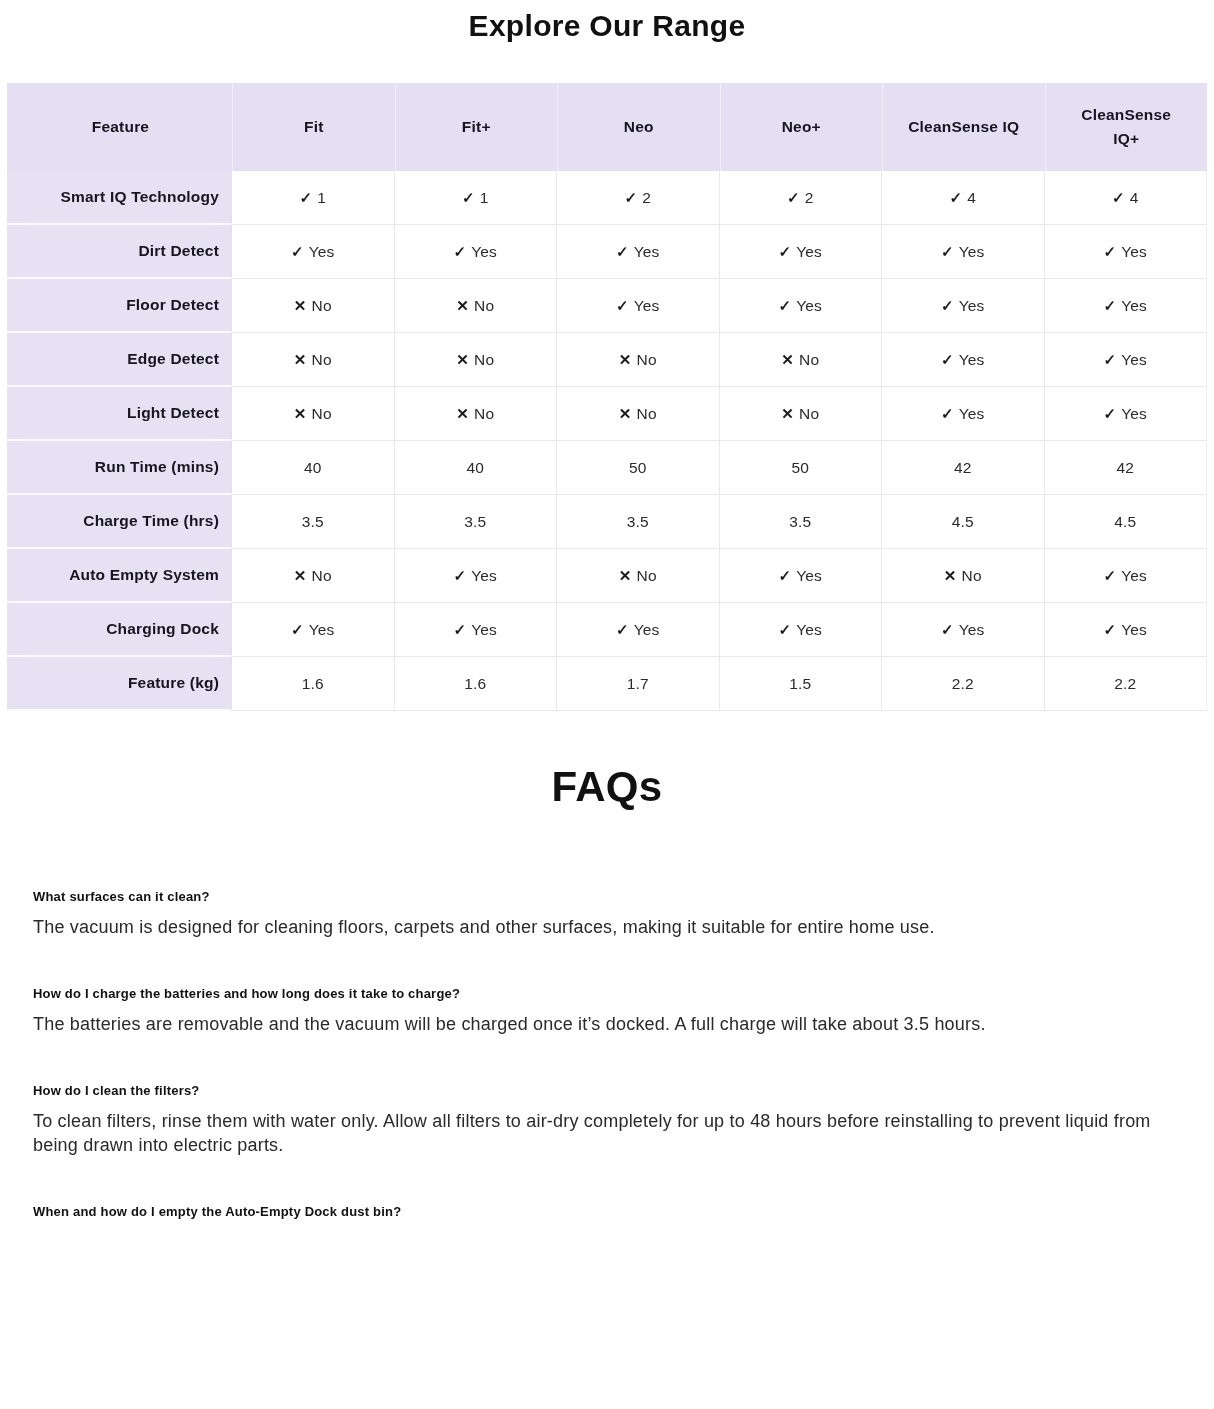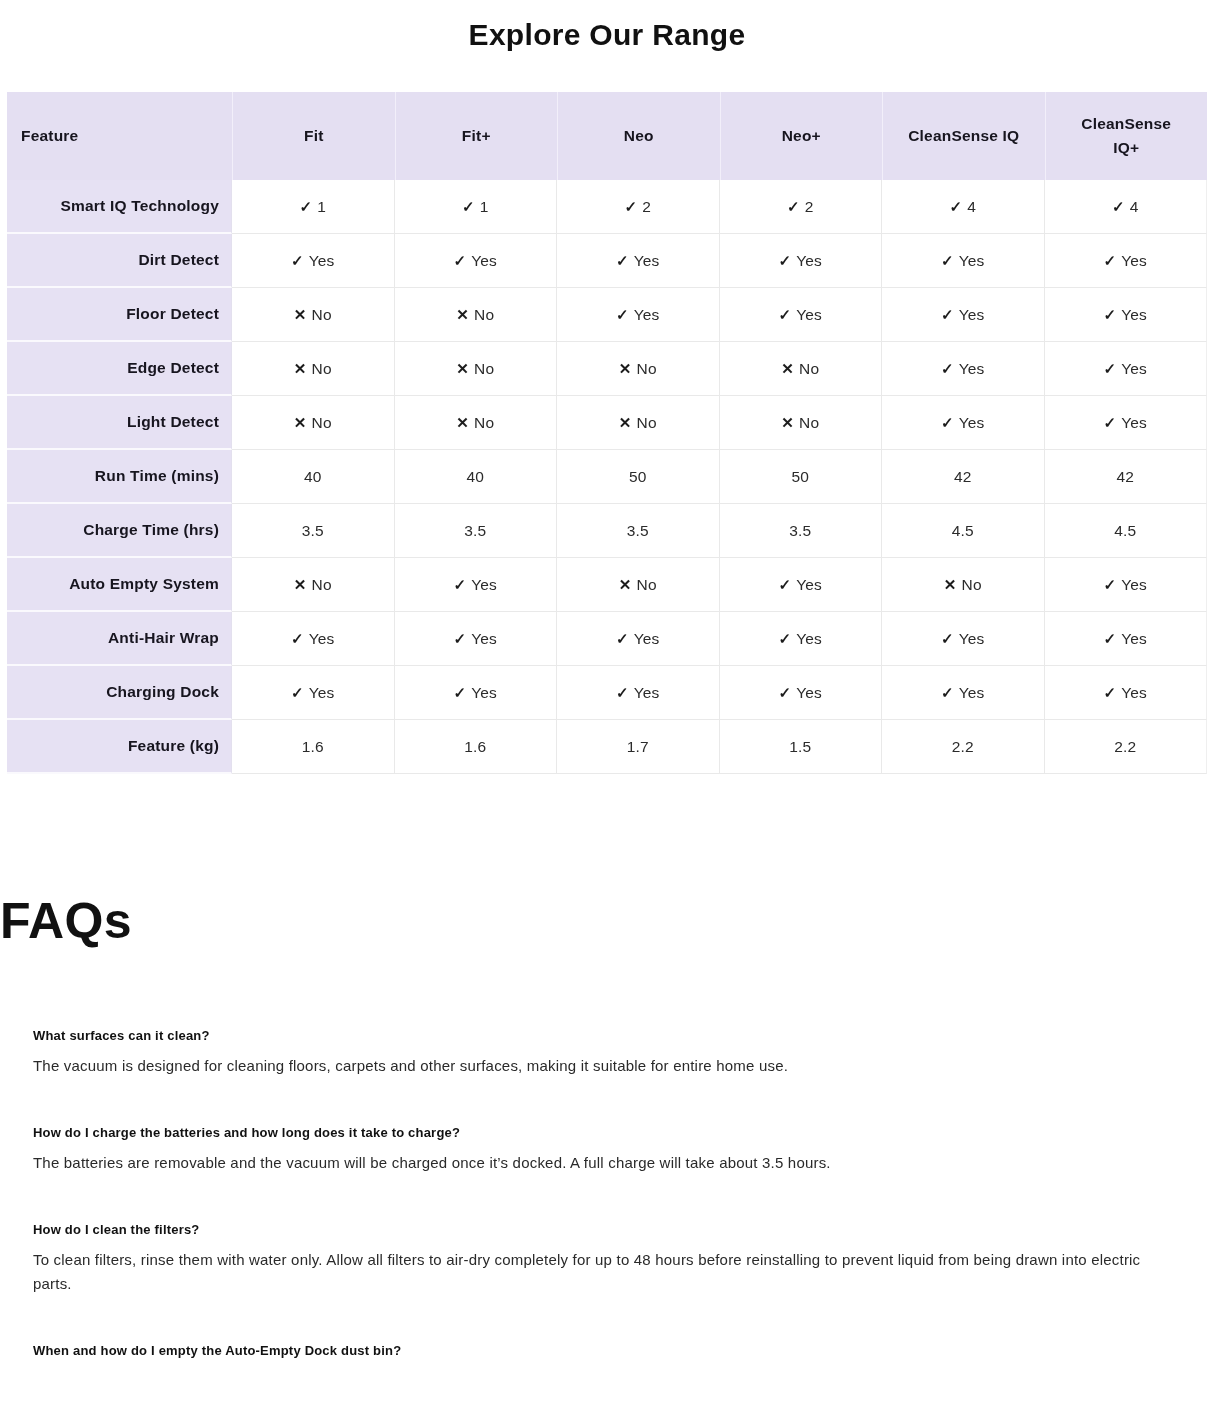--- a/index.html
+++ b/index.html
@@ -7,21 +7,21 @@
   body {
     width: 1214px;
     background: #ffffff;
     color: #222;
     font-family: "Liberation Sans", sans-serif;
     -webkit-font-smoothing: antialiased;
   }
 
   
   .range-title {
-    margin: 12px;
+    margin: 3px;
     padding: 6px 8px 0;
     text-align: center;
     font-size: 30px;
     font-weight: 800;
     letter-spacing: .3px;
     color: #111;
   }
 
   .compare-table {
     width: 1200px;
@@ -40,21 +40,21 @@
   .compare-table thead th {
     background: #e4dff2;
     font-weight: 700;
     color: #17151f;
     height: 88px;
     padding: 12px 24px;
     border-left: 1px solid #f2effa;
     line-height: 24px;
   }
   .compare-table thead th.feat {
-    text-align: left;
+    text-align: center;
     padding: 12px 12px 12px 14px;
     border-left: none;
   }
   .compare-table td.feat {
     background: #e6e1f3;
     font-weight: 700;
     color: #17151f;
     text-align: right;
     padding: 8px 12px 8px 14px;
     height: 54px;
@@ -72,41 +72,41 @@
   .compare-table td.value:last-child { border-right: 1px solid #efefef; }
   .mark {
     font-weight: 700;
     color: #1c1c1c;
     margin-right: 5px;
     font-size: 15px;
   }
 
   
   .faqs-title {
-    margin: 118px 0 0;
-    text-align: left;
-    font-size: 50px;
+    margin: 52px 0 0;
+    text-align: center;
+    font-size: 42px;
     font-weight: 800;
     letter-spacing: .3px;
     color: #111;
   }
   .faq-list {
     margin: 78px 34px 0 33px;
   }
   .faq-item { margin-bottom: 47px; }
   .faq-question {
     margin: 0 0 11px;
     font-size: 13px;
     font-weight: 700;
     color: #111;
     letter-spacing: .2px;
   }
   .faq-answer {
     margin: 0;
-    font-size: 15px;
+    font-size: 18px;
     line-height: 24px;
     color: #2a2a2a;
     letter-spacing: .2px;
     max-width: 1150px;
   }
 </style>
 </head>
 <body>
 
 <main>
@@ -202,29 +202,20 @@
           <tr>
             <td class="feat">Auto Empty System</td>
             <td class="value"><span class="mark">✕</span>No</td>
             <td class="value"><span class="mark">✓</span>Yes</td>
             <td class="value"><span class="mark">✕</span>No</td>
             <td class="value"><span class="mark">✓</span>Yes</td>
             <td class="value"><span class="mark">✕</span>No</td>
             <td class="value"><span class="mark">✓</span>Yes</td>
           </tr>
           <tr>
-            <td class="feat">Anti-Hair Wrap</td>
-            <td class="value"><span class="mark">✓</span>Yes</td>
-            <td class="value"><span class="mark">✓</span>Yes</td>
-            <td class="value"><span class="mark">✓</span>Yes</td>
-            <td class="value"><span class="mark">✓</span>Yes</td>
-            <td class="value"><span class="mark">✓</span>Yes</td>
-            <td class="value"><span class="mark">✓</span>Yes</td>
-          </tr>
-          <tr>
             <td class="feat">Charging Dock</td>
             <td class="value"><span class="mark">✓</span>Yes</td>
             <td class="value"><span class="mark">✓</span>Yes</td>
             <td class="value"><span class="mark">✓</span>Yes</td>
             <td class="value"><span class="mark">✓</span>Yes</td>
             <td class="value"><span class="mark">✓</span>Yes</td>
             <td class="value"><span class="mark">✓</span>Yes</td>
           </tr>
           <tr>
             <td class="feat">Feature (kg)</td>

